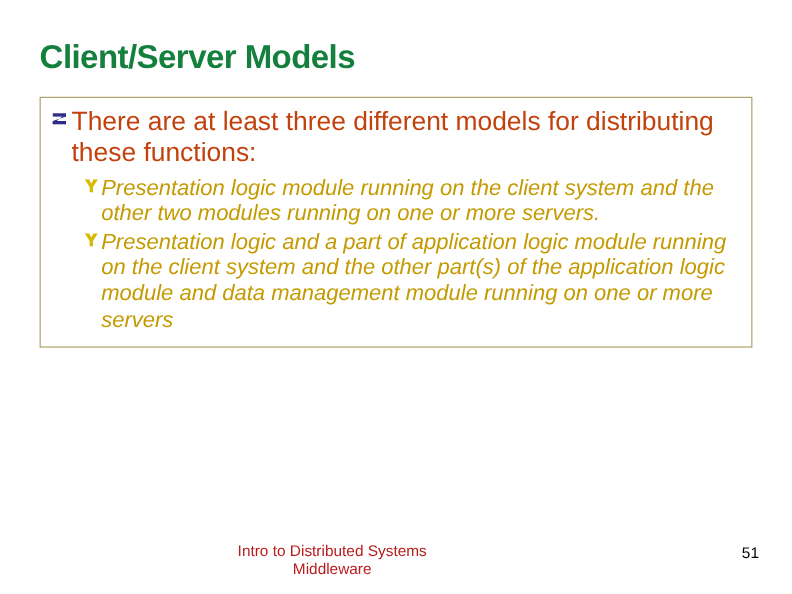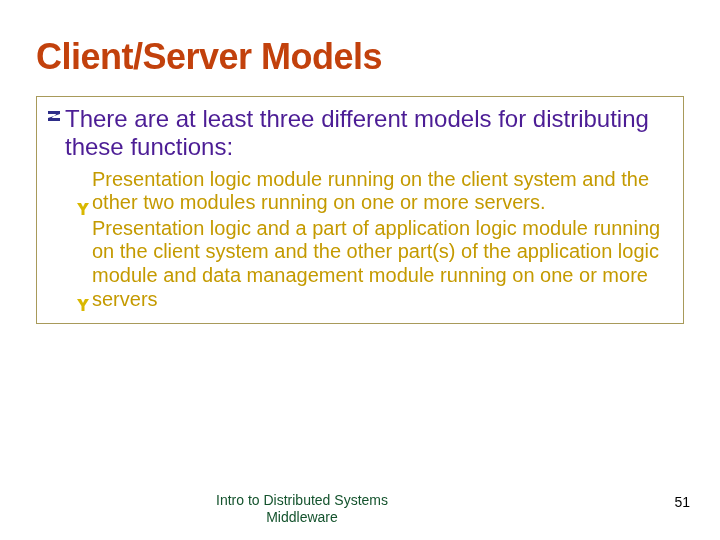--- a/index.html
+++ b/index.html
@@ -6,70 +6,71 @@
   html, body { width: 720px; height: 540px; background: #fff; font-family: Arial, Helvetica, sans-serif; }
   .slide {
     width: 720px;
     height: 540px;
     padding: 36px 36px 20px 36px;
     position: relative;
   }
   .title {
     font-family: "Arial Black", Arial, sans-serif;
     font-weight: 900;
-    font-size: 36px;
-    color: #c2410c;
+    font-size: 30px;
+    color: #15803d;
     letter-spacing: -0.5px;
     margin-bottom: 18px;
   }
   .content-box {
     border: 1px solid #a89a5a;
     padding: 8px 10px 10px 10px;
   }
   .bullet-main {
     display: flex;
     align-items: flex-start;
     font-size: 24px;
     line-height: 1.18;
-    color: #4c1d95;
+    color: #c2410c;
     margin-bottom: 6px;
   }
   .bullet-main .z-icon {
     flex: 0 0 auto;
     width: 16px;
     margin-top: 4px;
     margin-right: 2px;
   }
   .bullet-main .text { flex: 1; }
   .sub-list {
     padding-left: 30px;
   }
   .bullet-sub {
     display: flex;
-    align-items: flex-end;
+    align-items: flex-start;
     font-size: 20px;
     line-height: 1.18;
     color: #c49a00;
     margin-bottom: 2px;
+    font-style: italic;
   }
   .bullet-sub .y-icon {
     flex: 0 0 auto;
     width: 14px;
     margin-top: 3px;
     margin-right: 1px;
   }
   .bullet-sub .text { flex: 1; }
   .footer {
     position: absolute;
     bottom: 14px;
     left: 0;
     width: 604px;
     text-align: center;
     font-size: 14px;
-    color: #14532d;
+    color: #b91c1c;
     line-height: 1.2;
   }
   .page-num {
     position: absolute;
     bottom: 30px;
     right: 30px;
     font-size: 14px;
     color: #000;
   }
   svg { display: block; }

